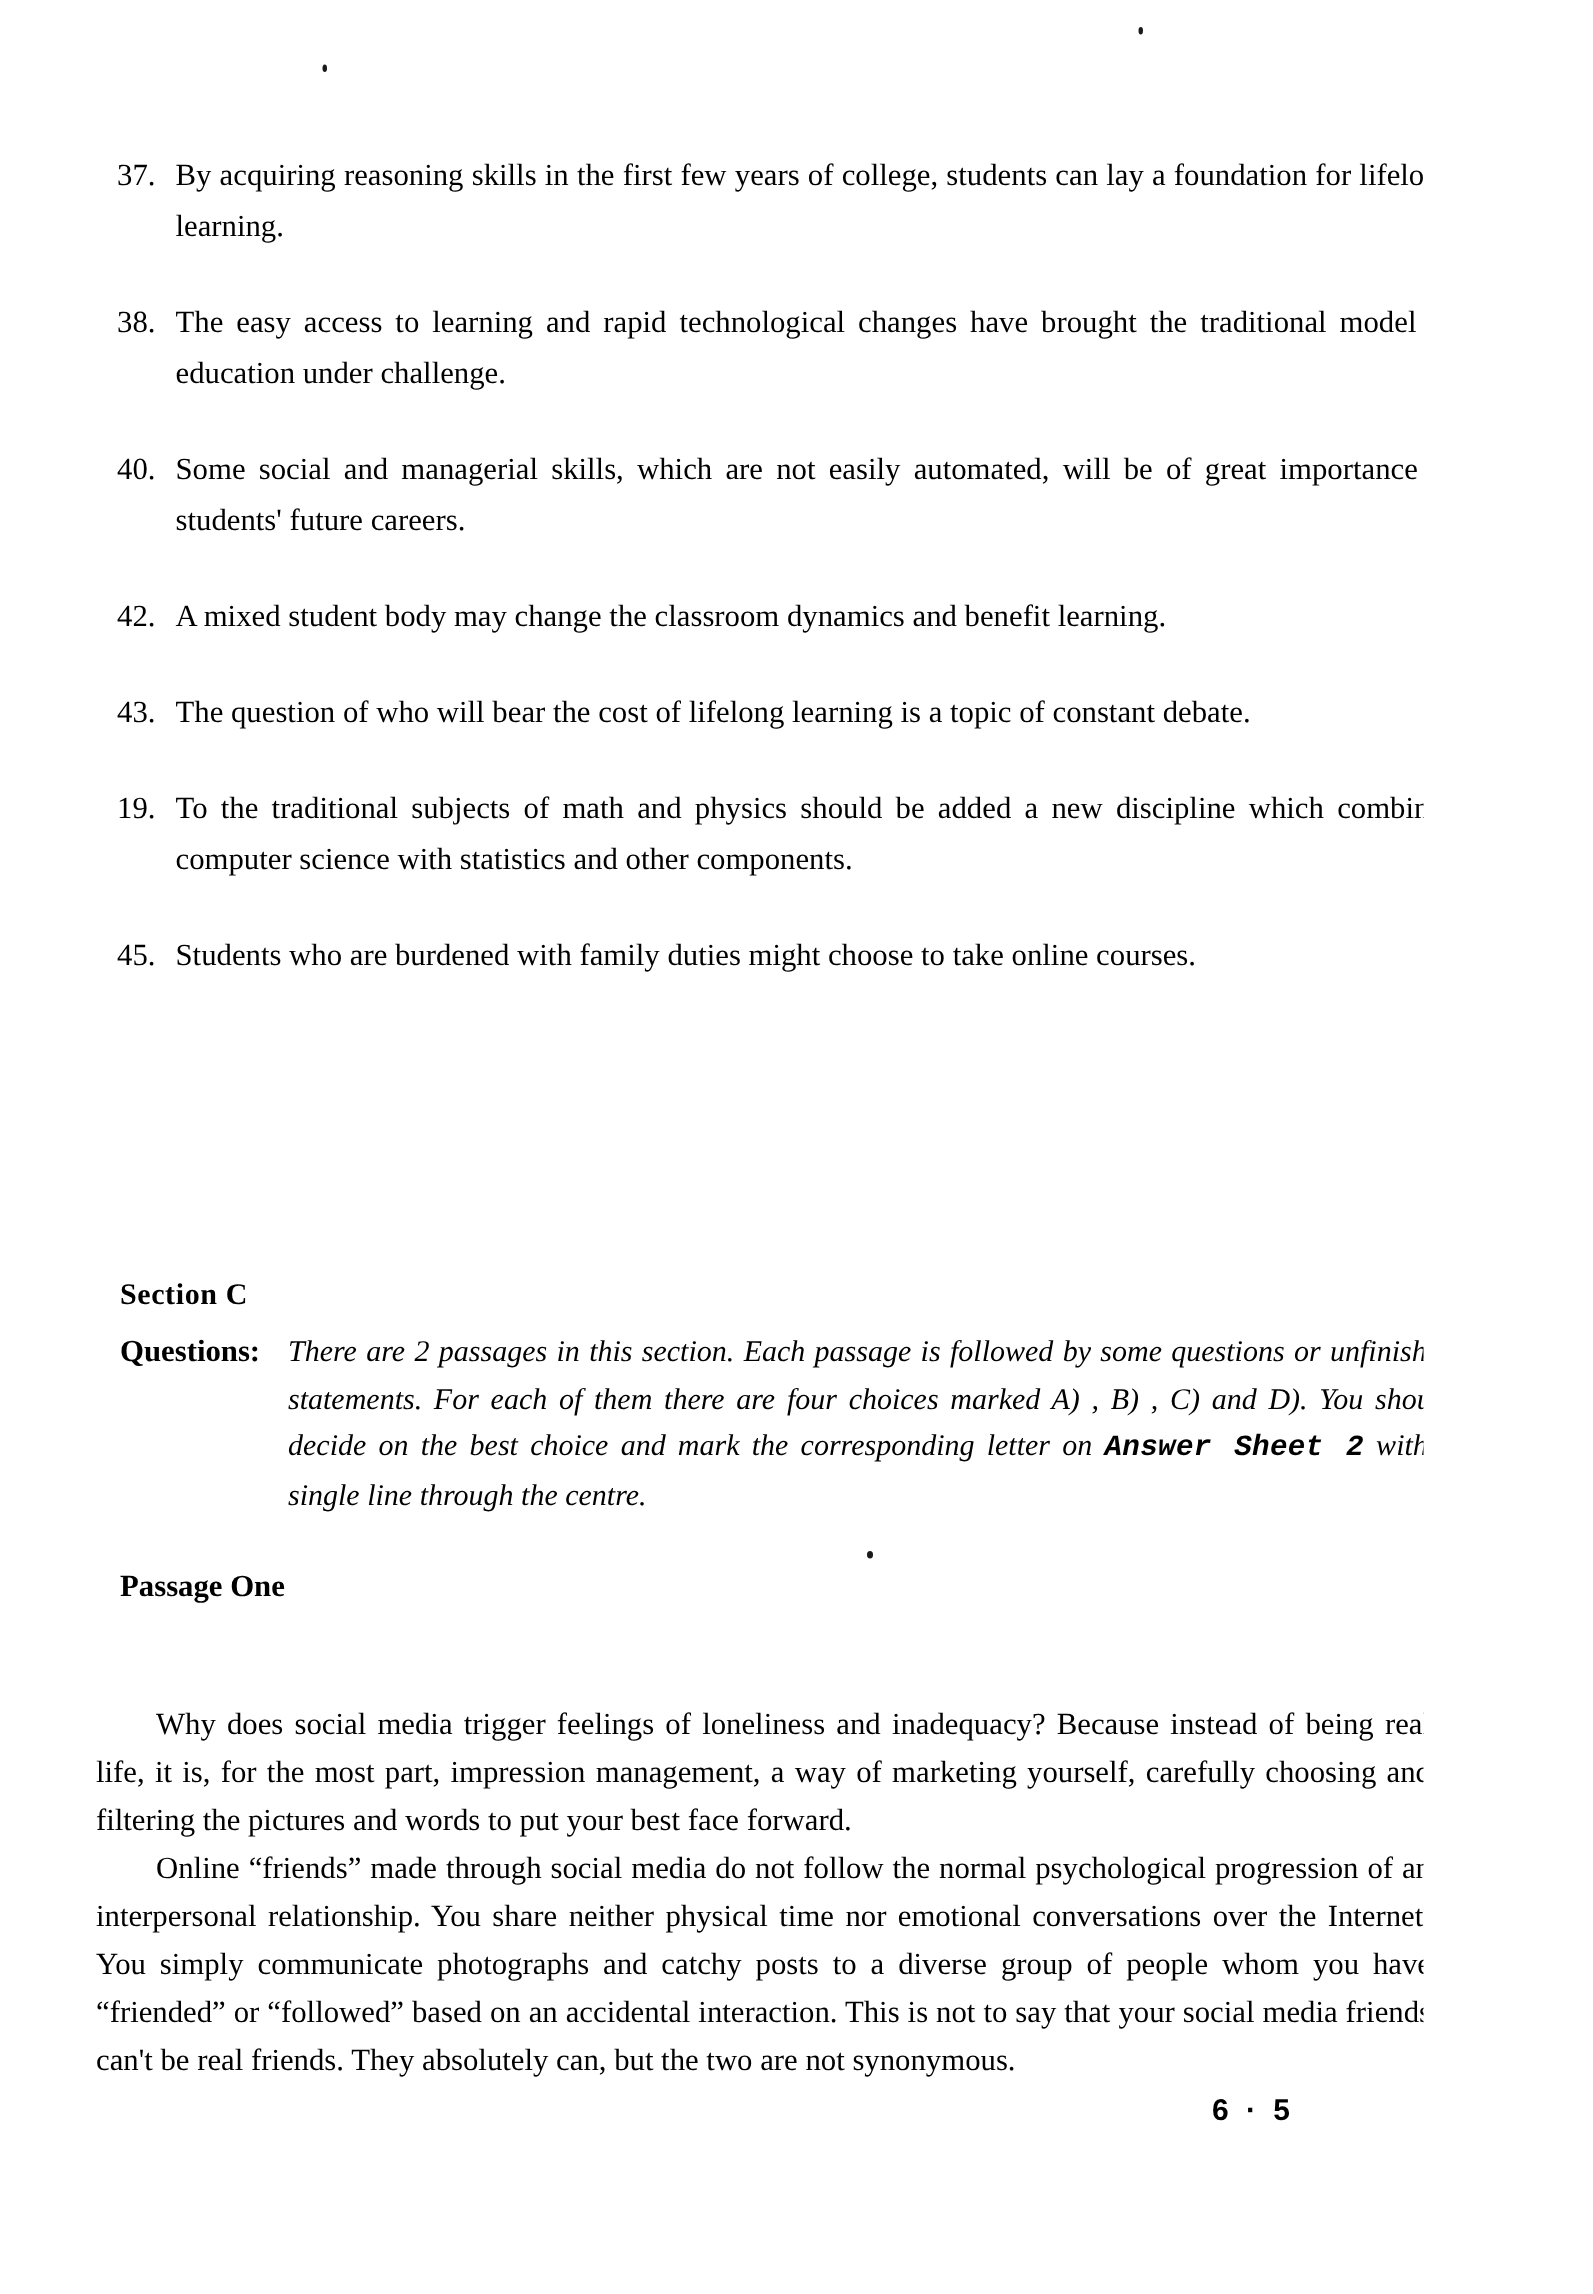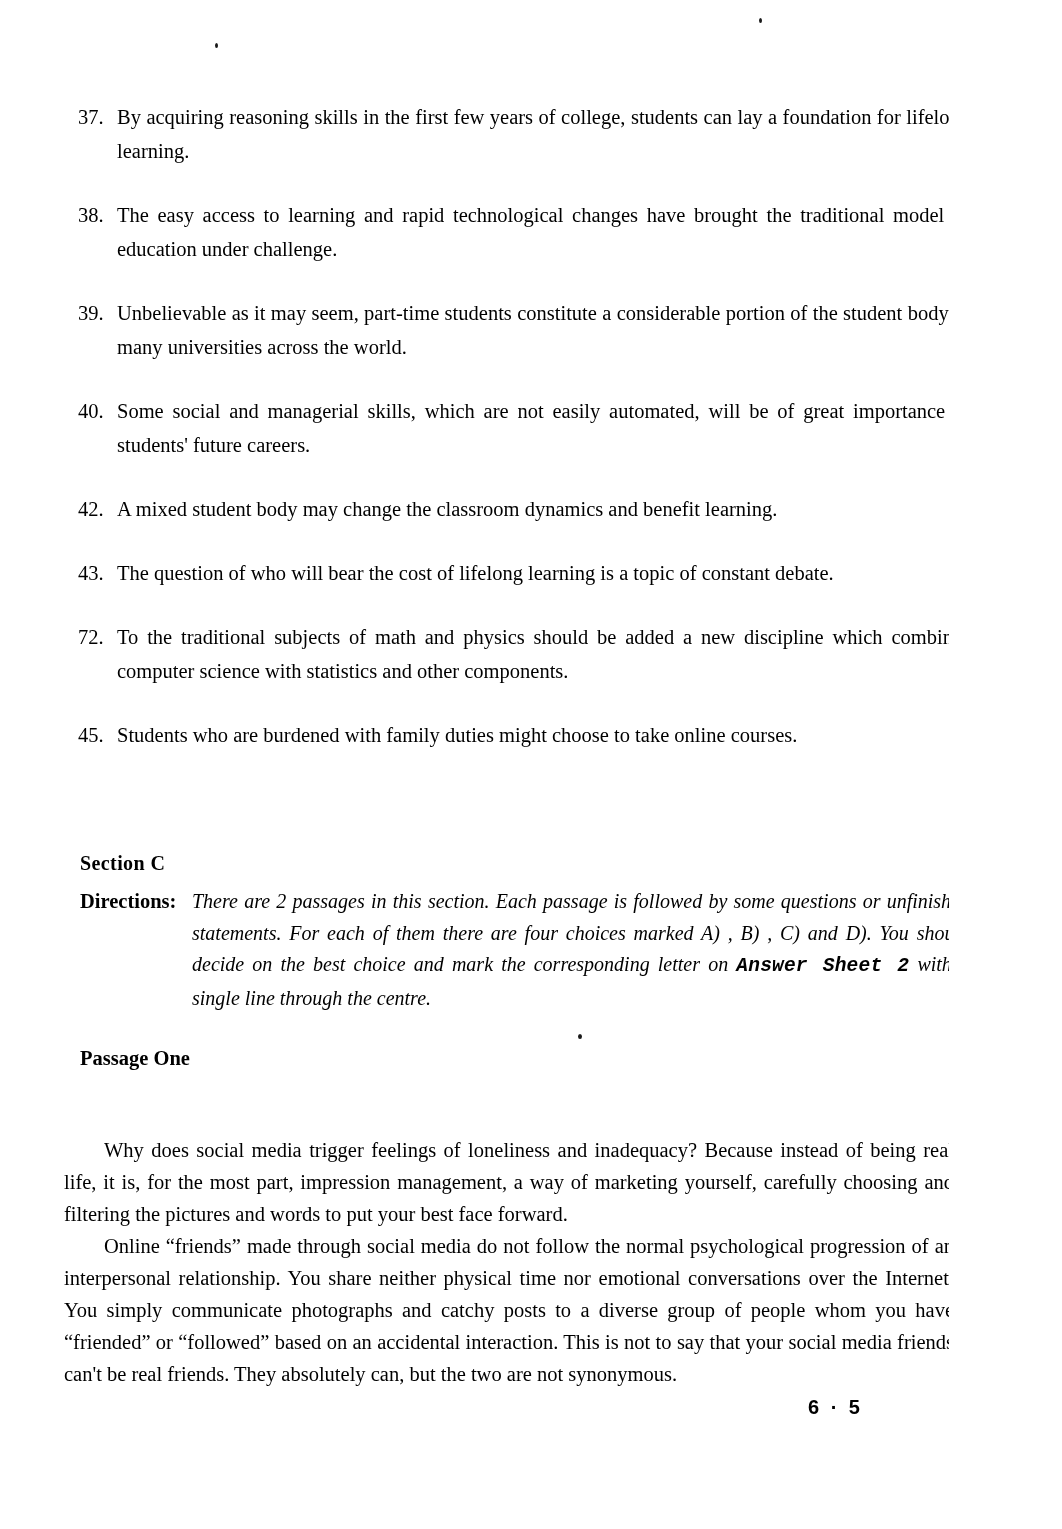--- a/index.html
+++ b/index.html
@@ -146,57 +146,53 @@
     <div class="qitem">
       <span class="qnum">37.</span>
       <span class="qtext">By acquiring reasoning skills in the first few years of college, students can lay a foundation for lifelong learning.</span>
     </div>
 
     <div class="qitem">
       <span class="qnum">38.</span>
       <span class="qtext">The easy access to learning and rapid technological changes have brought the traditional model of education under challenge.</span>
     </div>
 
-    <div class="qitem">
-      <span class="qnum">39.</span>
-      <span class="qtext">Unbelievable as it may seem, part-time students constitute a considerable portion of the student body in many universities across the world.</span>
-    </div>
 
     <div class="qitem">
       <span class="qnum">40.</span>
       <span class="qtext">Some social and managerial skills, which are not easily automated, will be of great importance to students' future careers.</span>
     </div>
 
 
     <div class="qitem">
       <span class="qnum">42.</span>
       <span class="qtext one-line">A mixed student body may change the classroom dynamics and benefit learning.</span>
     </div>
 
     <div class="qitem">
       <span class="qnum">43.</span>
       <span class="qtext one-line">The question of who will bear the cost of lifelong learning is a topic of constant debate.</span>
     </div>
 
     <div class="qitem">
-      <span class="qnum">72.</span>
+      <span class="qnum">19.</span>
       <span class="qtext">To the traditional subjects of math and physics should be added a new discipline which combines computer science with statistics and other components.</span>
     </div>
 
     <div class="qitem">
       <span class="qnum">45.</span>
       <span class="qtext one-line">Students who are burdened with family duties might choose to take online courses.</span>
     </div>
 
   </div>
 
   <div class="section-head">Section C</div>
 
   <div class="directions-wrap">
-    <span class="dir-label">Directions:</span>
+    <span class="dir-label">Questions:</span>
     <div class="dir-body"><span>There are 2 passages in this section. Each passage is followed by some questions or unfinished statements. For each of them there are four choices marked A) , B) , C) and D). You should decide on the best choice and mark the corresponding letter on </span><span class="dir-em">Answer Sheet 2</span><span> with a single line through the centre.</span></div>
   </div>
 
   <div class="passage-head" id="passage-title">Passage One</div>
 
   <div class="passage-body">
     <p>Why does social media trigger feelings of loneliness and inadequacy? Because instead of being real life, it is, for the most part, impression management, a way of marketing yourself, carefully choosing and filtering the pictures and words to put your best face forward.</p>
     <p>Online “friends” made through social media do not follow the normal psychological progression of an interpersonal relationship. You share neither physical time nor emotional conversations over the Internet. You simply communicate photographs and catchy posts to a diverse group of people whom you have “friended” or “followed” based on an accidental interaction. This is not to say that your social media friends can't be real friends. They absolutely can, but the two are not synonymous.</p>
   </div>
 

